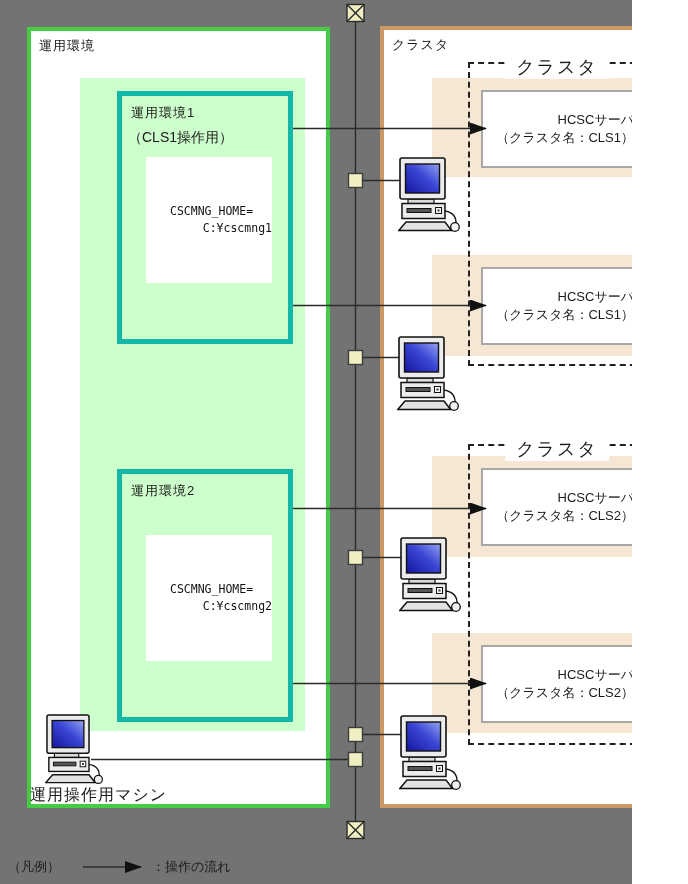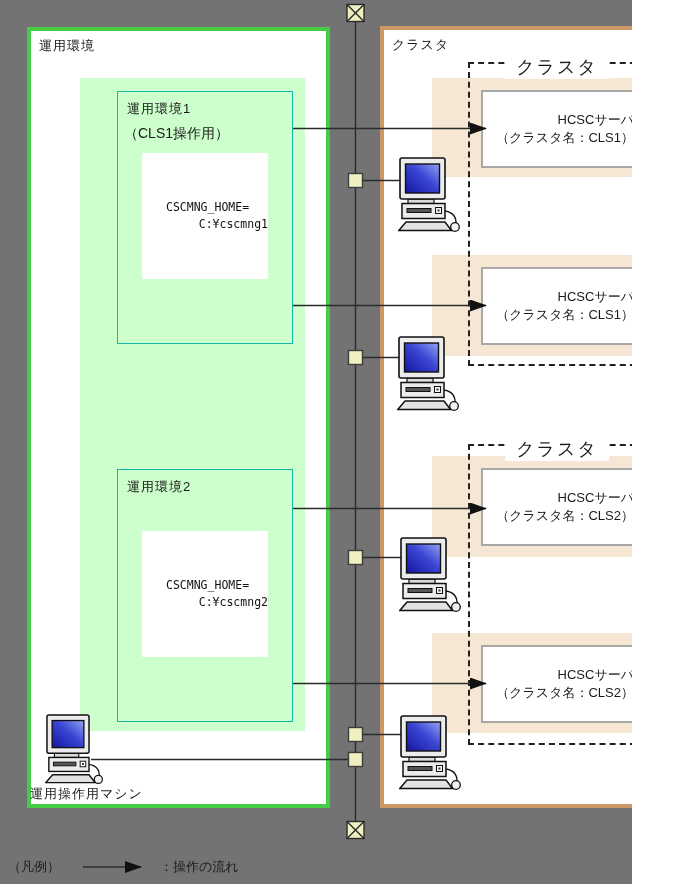--- a/index.html
+++ b/index.html
@@ -4,30 +4,30 @@
 <style>
   html,body{margin:0;padding:0;background:#fff;}
   .canvas{position:relative;width:632px;height:884px;background:#737373;
           font-family:"Liberation Sans",sans-serif;color:#1a1a1a;overflow:hidden;}
   .abs{position:absolute;box-sizing:border-box;}
 
   
   .op-env{left:27px;top:27px;width:303px;height:781px;border:4px solid #44cc44;background:#fff;}
   .frame-title{position:absolute;left:8px;top:6px;font-size:13px;letter-spacing:1px;white-space:nowrap;}
   .op-inner{left:80px;top:78px;width:225px;height:653px;background:#ccffcc;}
-  .env-box{left:117px;width:176px;height:253px;border:1px solid #14b8a6;background:transparent;}
+  .env-box{left:117px;width:176px;height:253px;border:5px solid #14b8a6;background:transparent;}
   .env1{top:91px;} .env2{top:469px;}
   .env-name{padding:8px 0 0 9px;font-size:13px;letter-spacing:1px;}
   .env-sub{padding:7px 0 0 6px;font-size:14px;}
   .home-box{position:absolute;left:24px;top:61px;width:126px;height:126px;background:#fff;
             display:flex;flex-direction:column;justify-content:center;
             font-family:"DejaVu Sans Mono",monospace;font-size:11.5px;line-height:17px;color:#111;}
   .home-var{padding-left:24px;white-space:nowrap;}
   .home-path{padding-left:39px;white-space:nowrap;text-align:right;}
-  .machine-label{left:30px;top:785px;font-size:13px;letter-spacing:1px;white-space:nowrap;}
+  .machine-label{left:30px;top:785px;font-size:16px;letter-spacing:1px;white-space:nowrap;}
 
   
   .exec-env{left:380px;top:26px;width:292px;height:782px;border:4px solid #cc9966;background:#fff;}
   .tan{left:432px;width:226px;background:#f5e7d3;}
   .tan1{top:78px;height:99px;} .tan2{top:255px;height:101px;}
   .tan3{top:456px;height:101px;} .tan4{top:633px;height:100px;}
   .cluster{left:468px;width:178px;border:2px dashed #222;background:transparent;}
   .cluster1{top:62px;height:304px;} .cluster2{top:444px;height:301px;}
   .cluster-label{position:absolute;top:-9px;left:50%;transform:translateX(-50%);
                  background:#fff;padding:0 11px;font-size:18px;letter-spacing:2px;white-space:nowrap;}
@@ -35,21 +35,21 @@
         display:flex;flex-direction:column;align-items:flex-end;justify-content:center;
         text-align:center;font-size:13px;line-height:18px;white-space:nowrap;}
   .h1{top:90px;} .h2{top:267px;} .h3{top:468px;} .h4{top:645px;}
 
   
   .overlay{position:absolute;left:0;top:0;pointer-events:none;}
 
   
   .legend{left:8px;top:858px;display:flex;align-items:center;font-size:13px;}
   .legend svg{margin-left:22px;display:block;}
-  .legend .legend-text{margin-left:16px;white-space:nowrap;}
+  .legend .legend-text{margin-left:8px;white-space:nowrap;}
 </style>
 </head>
 <body>
 
 <div class="canvas">
 
   <div class="abs op-env">
     <div class="frame-title">運用環境</div>
   </div>
   <div class="abs op-inner"></div>

